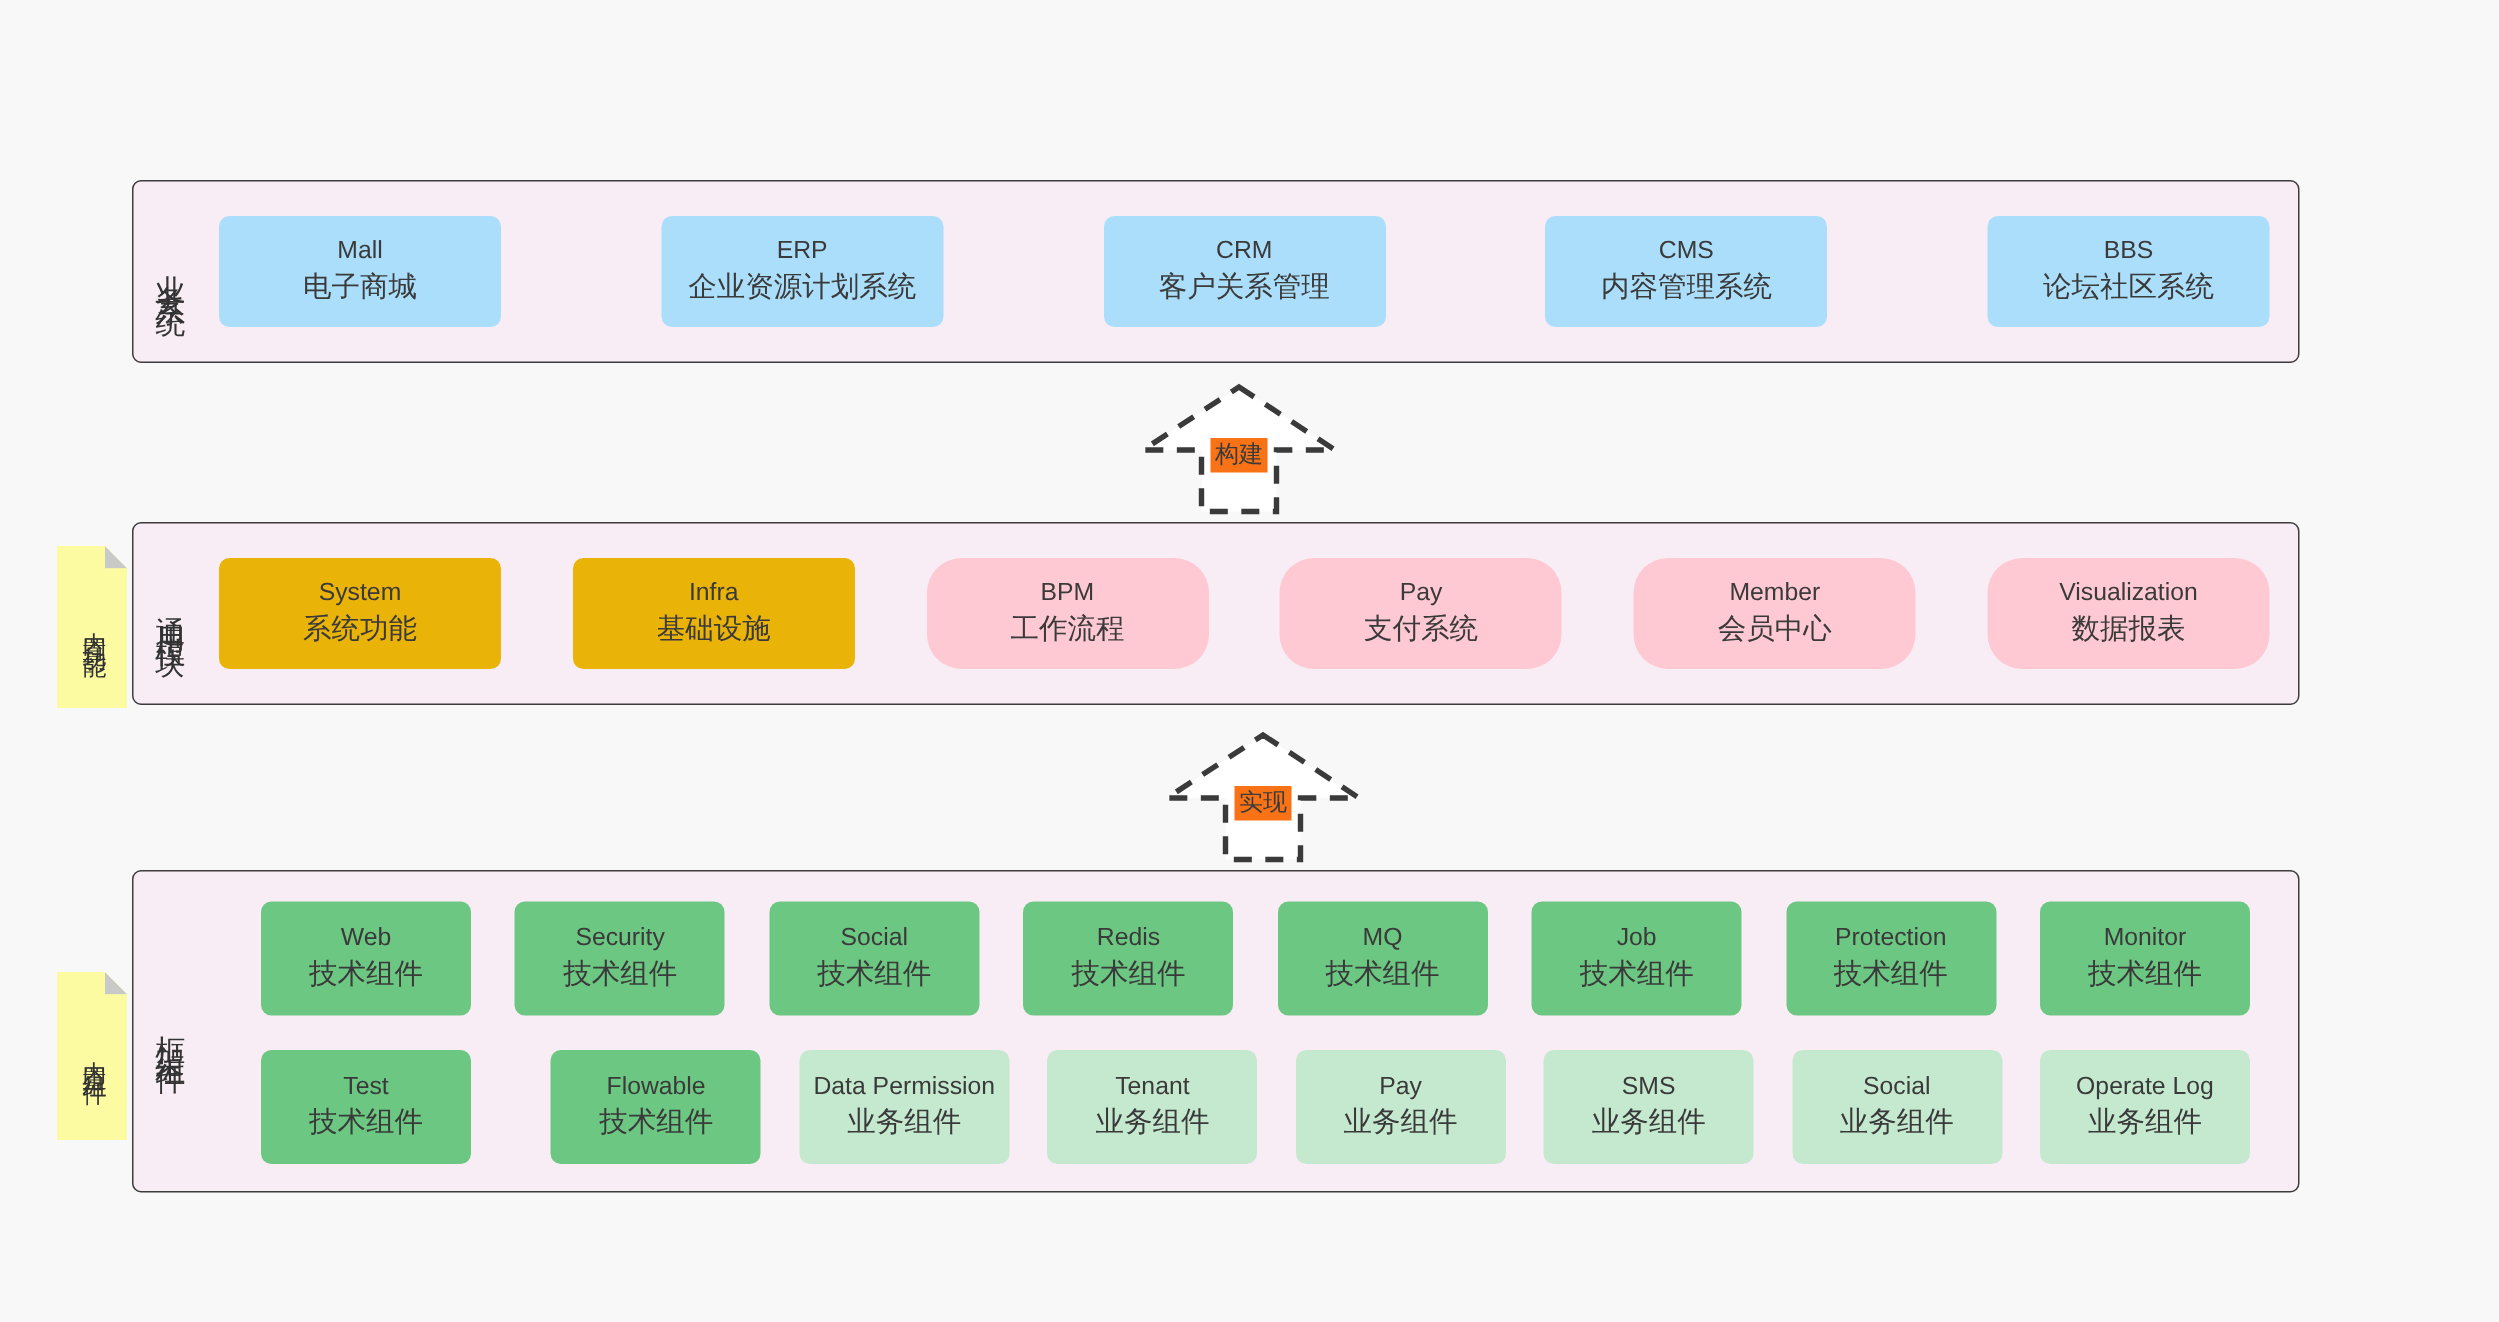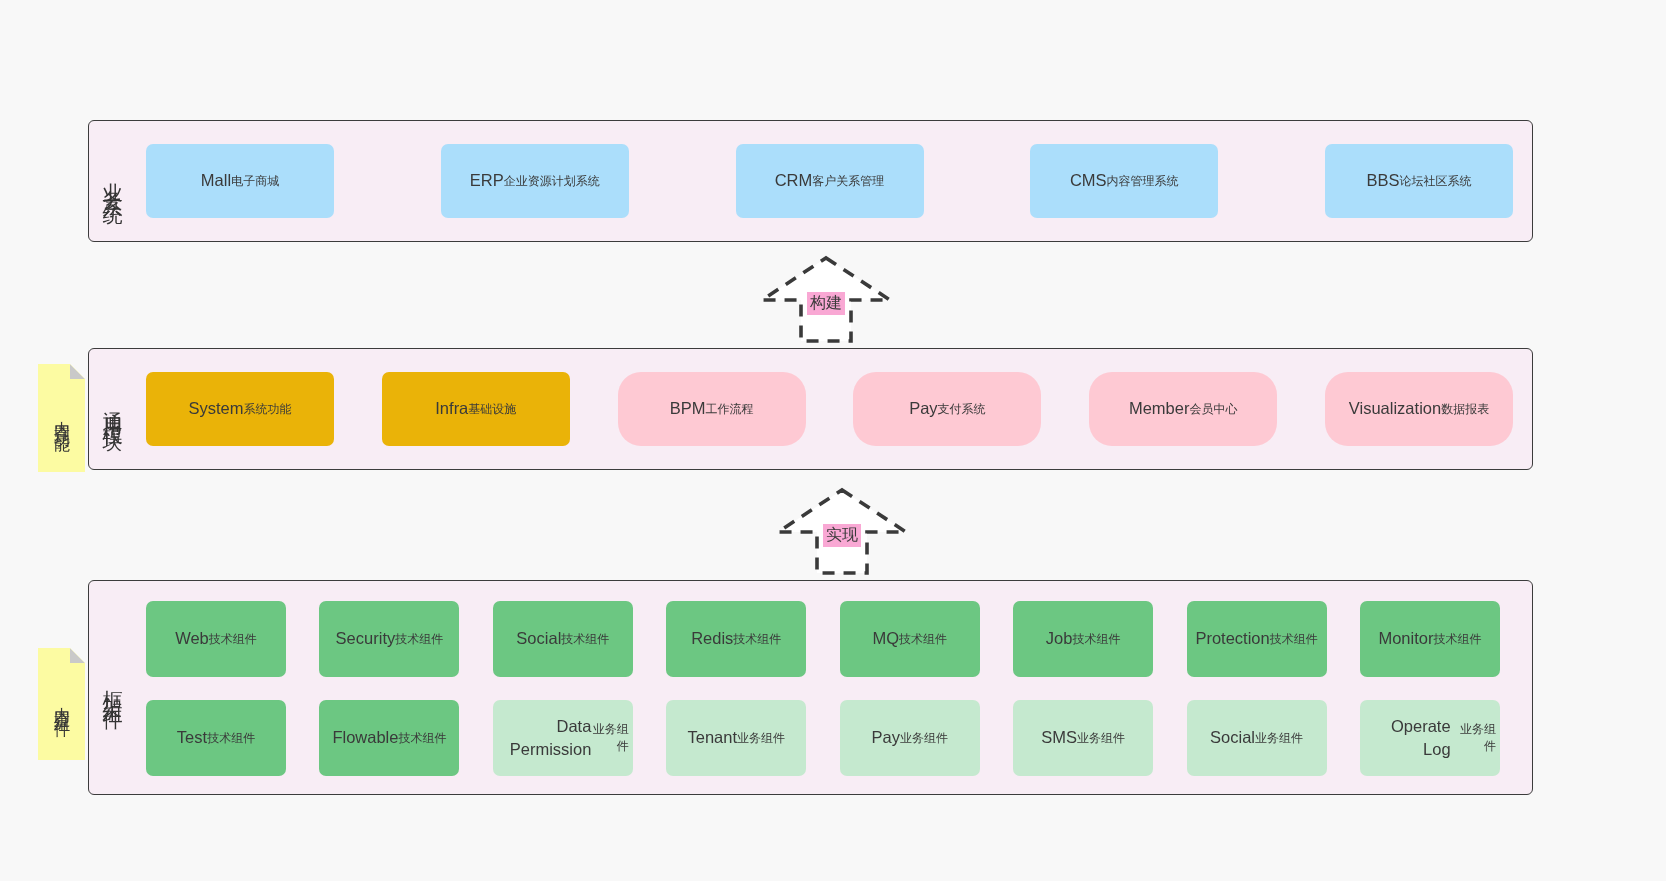--- a/index.html
+++ b/index.html
@@ -28,52 +28,52 @@
     display:flex;justify-content:space-between;align-items:center;
   }
   .row3{
     position:absolute;left:57px;right:32px;
     display:flex;justify-content:space-between;align-items:stretch;
   }
   .row3a{top:20px;height:76px;}
   .row3b{top:119px;height:76px;}
   .box{
     border-radius:7px;
-    display:flex;flex-direction:row;justify-content:center;align-items:center;
-    text-align:right;line-height:1.4;box-sizing:border-box;padding:20px 4px;
+    display:flex;flex-direction:column;justify-content:center;align-items:center;
+    text-align:left;line-height:1.4;box-sizing:border-box;padding:20px 4px;
   }
   .w188{width:188px;height:74px;}
   .w140{width:140px;}
   .box-name{font-size:16.5px;color:#3a3a3a;}
-  .box-desc{font-size:12px;color:#3a3a3a;}
+  .box-desc{font-size:19px;color:#3a3a3a;}
   .c-blue{background:#abdefb;}
   .c-red{background:#eab308;}
   .c-pink{background:#fec9d3;border-radius:23px;}
-  .c-green{background:#6cc782;}
+  .c-green{background:#6cc782;margin-left:28px;}
   .c-lightgreen{background:#c5e9cf;}
   .sticky{
     position:absolute;left:38px;width:47px;
     background:#fcfba2;
     clip-path:polygon(0 0, calc(100% - 15px) 0, 100% 15px, 100% 100%, 0 100%);
     display:flex;align-items:center;justify-content:center;
     z-index:2;
   }
   .fold{
     position:absolute;top:0;right:0;width:15px;height:15px;
     background:#c9c9c9;
     clip-path:polygon(0 0, 100% 100%, 0 100%);
   }
   .sticky-text{
     writing-mode:vertical-rl;text-orientation:upright;
     font-size:16px;letter-spacing:5px;color:#333;white-space:nowrap;
   }
   .arrow{position:absolute;width:140px;height:90px;z-index:0;}
   .arrow-label{
     position:absolute;left:50%;top:37px;transform:translateX(-50%);
-    background:#f9a8d4;padding:1px 3px;font-size:16px;color:#3a3a3a;
+    background:#f97316;padding:1px 3px;font-size:16px;color:#3a3a3a;
     white-space:nowrap;
   }
 </style>
 </head>
 <body>
 
 <div class="panel" style="top:120px;height:122px">
   <div class="vlabel">业务系统</div>
   <div class="row">
     <div class="box w188 c-blue">

